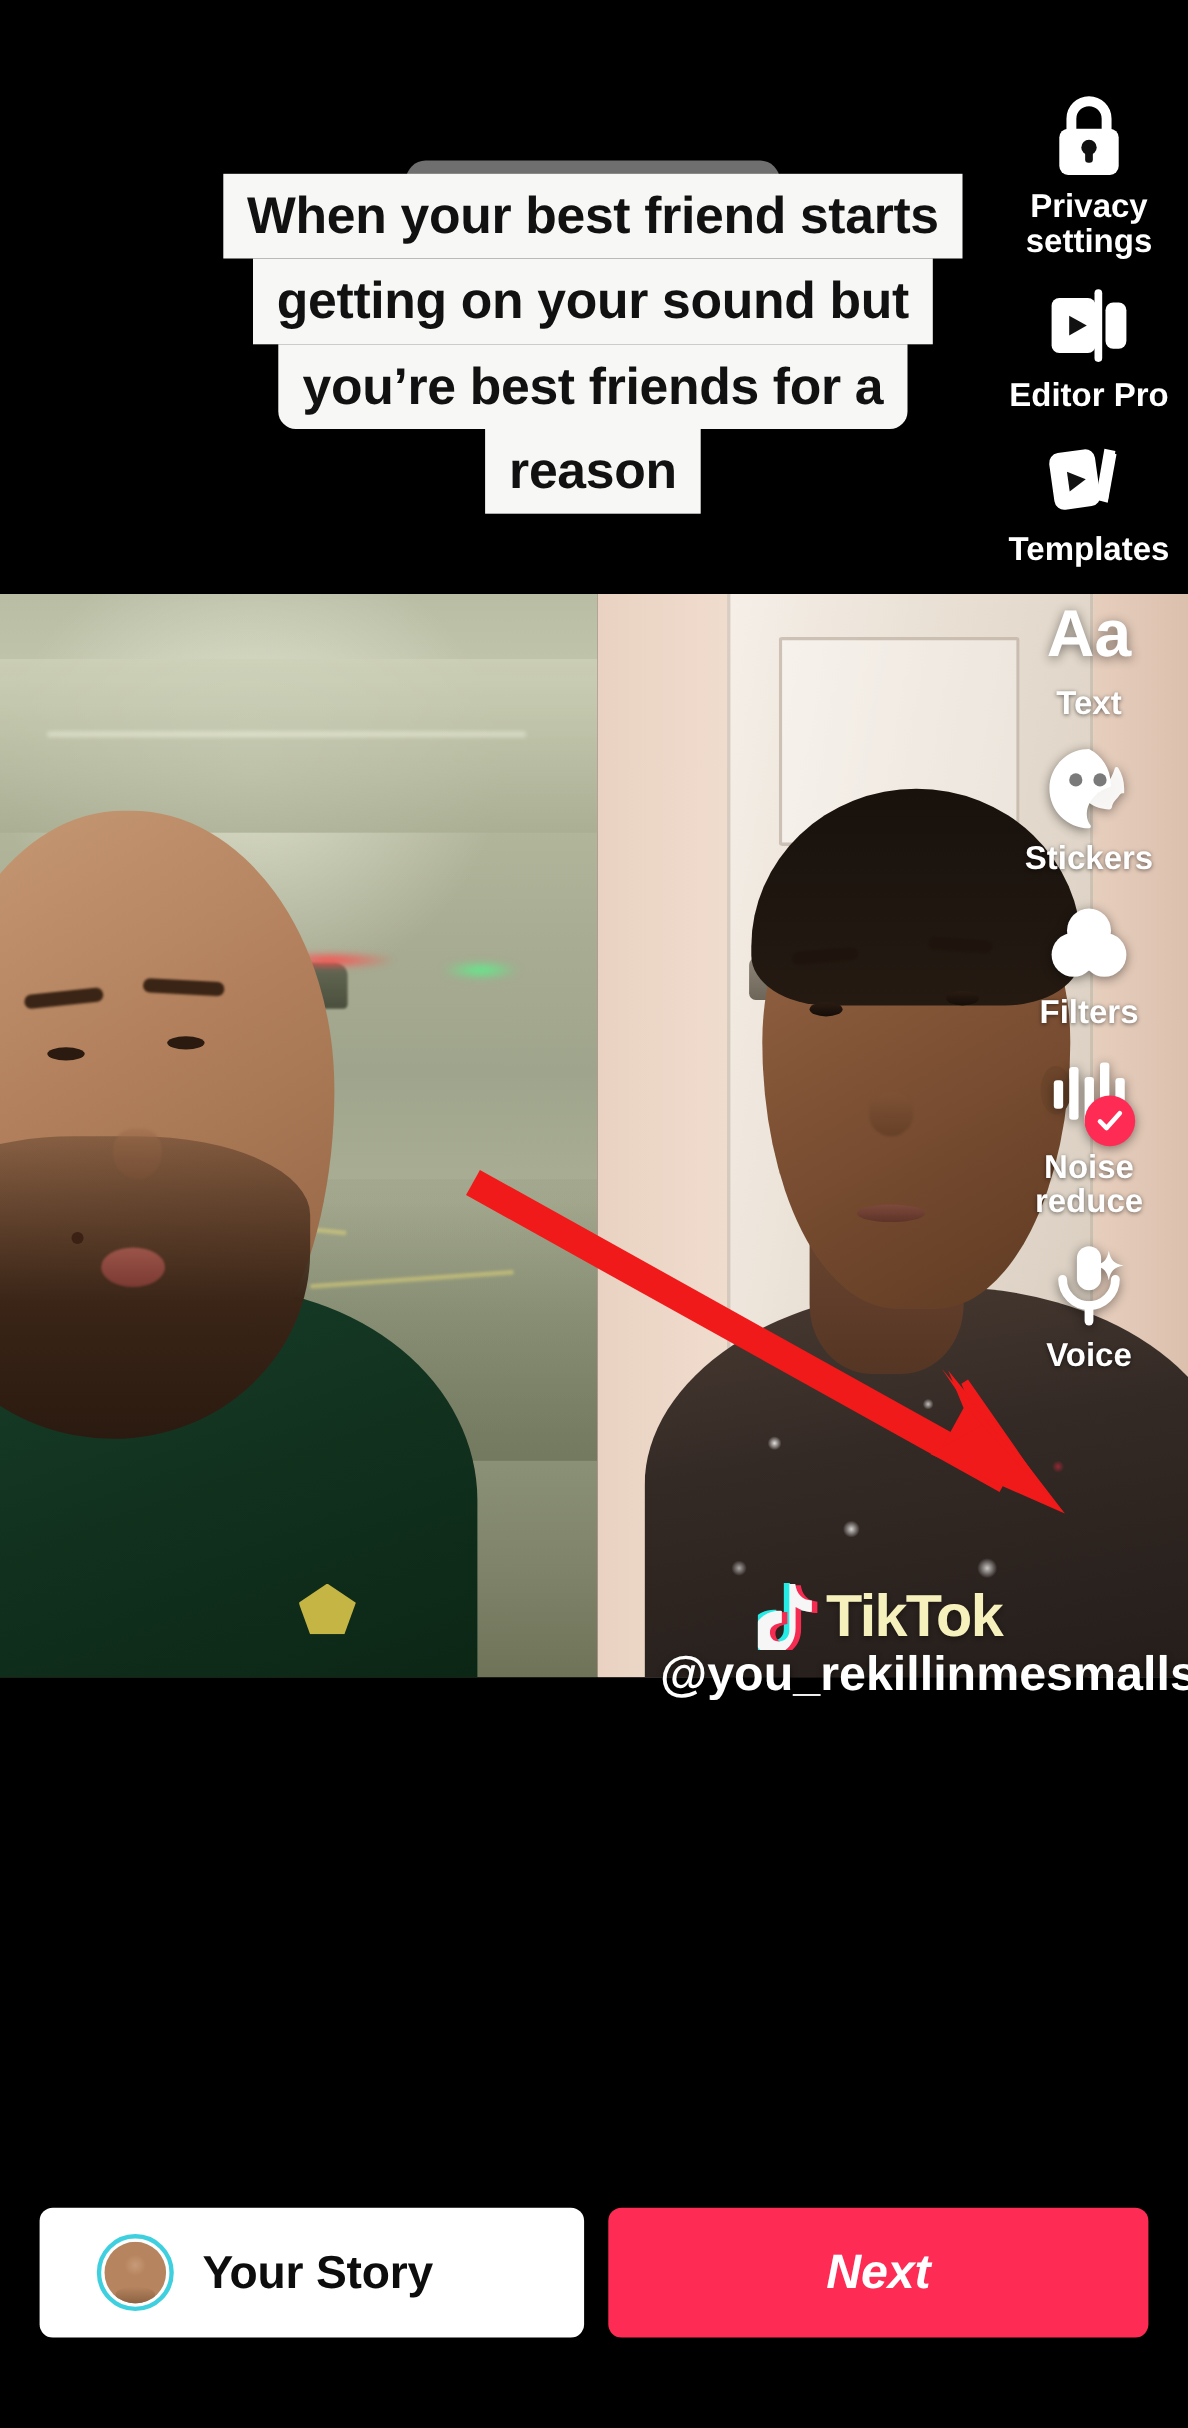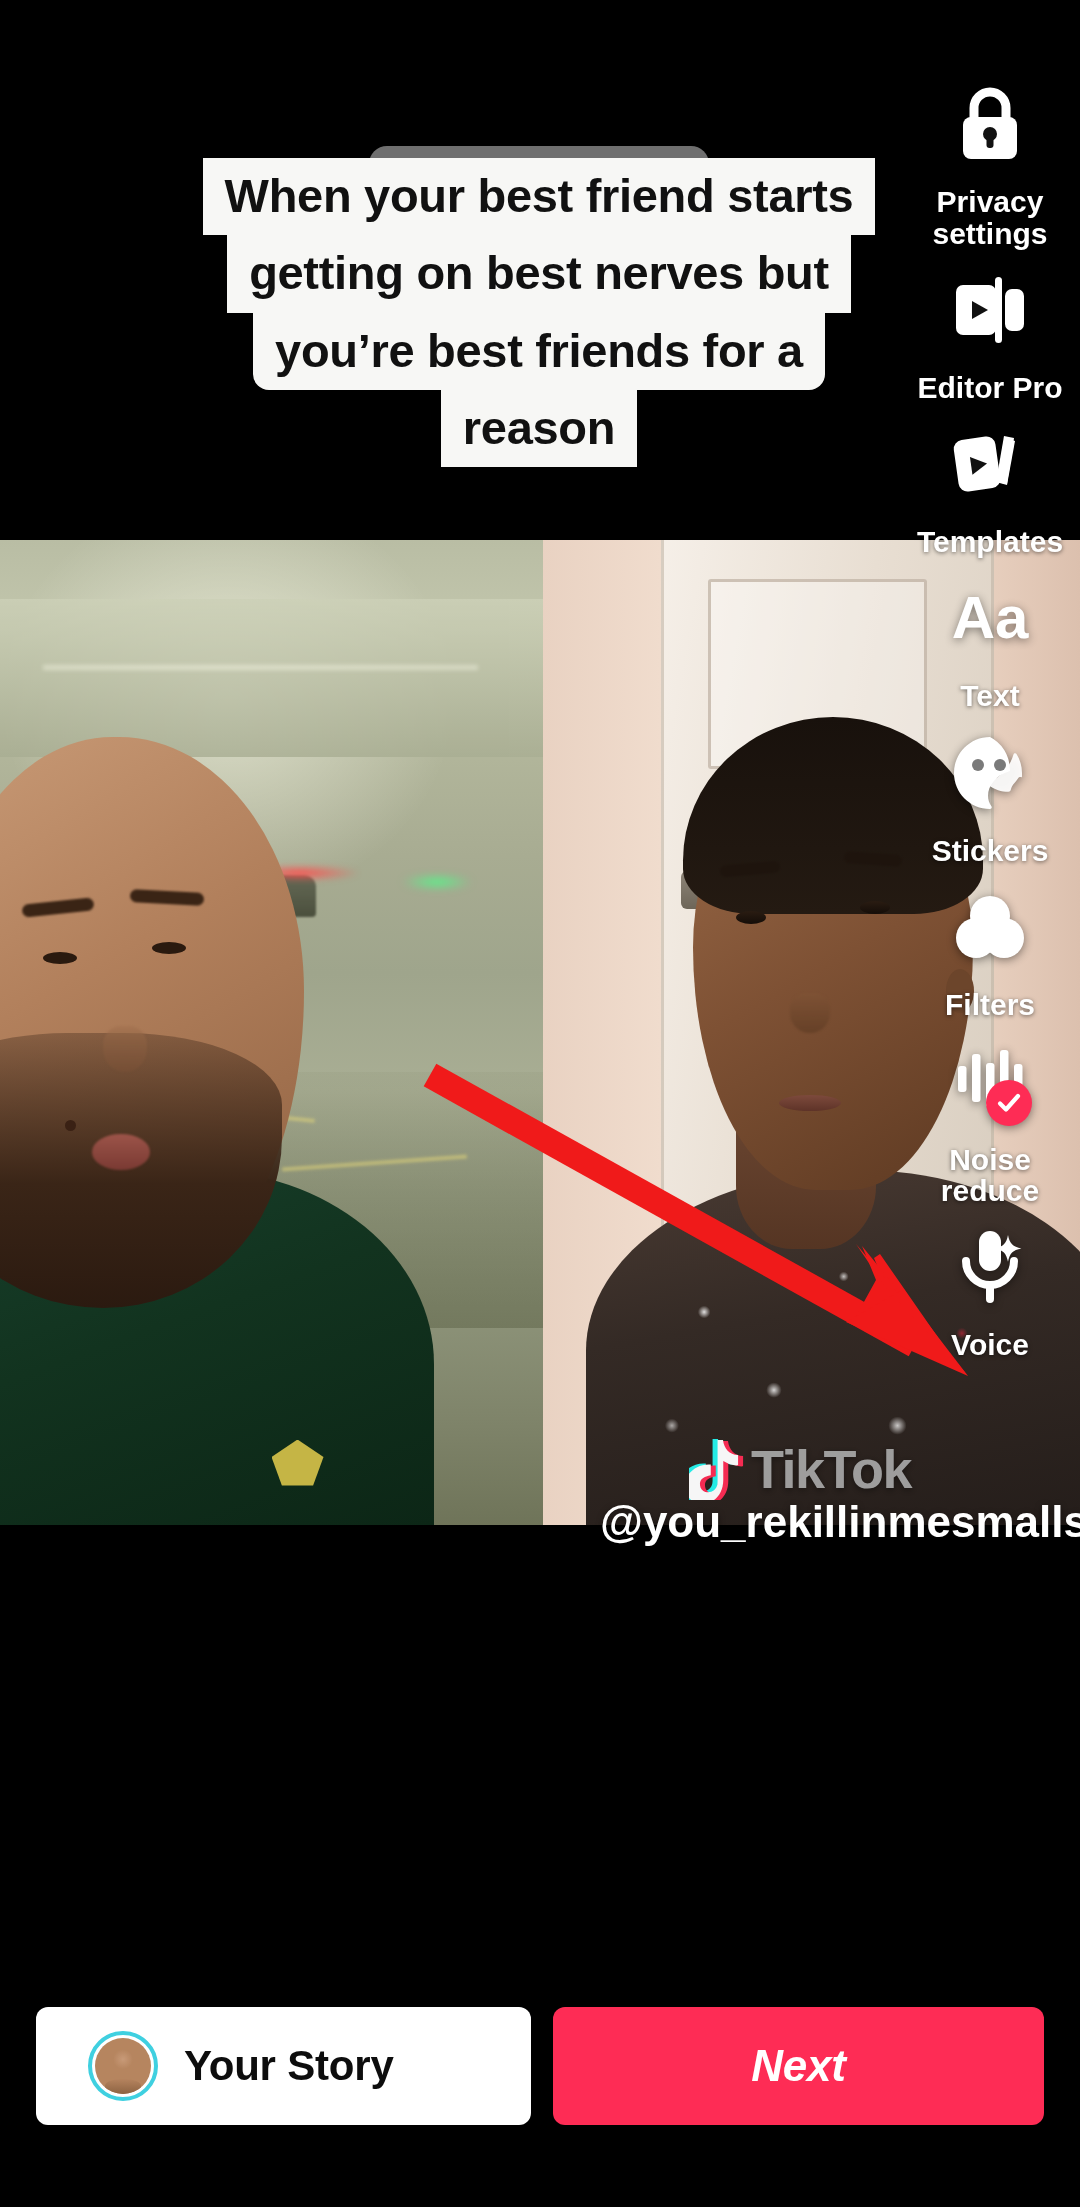--- a/index.html
+++ b/index.html
@@ -266,42 +266,42 @@
   }
   .tool-icon {
     width:92px; height:92px;
     display:flex; align-items:center; justify-content:center;
     position:relative;
     filter:drop-shadow(0 2px 5px rgba(0,0,0,.45));
     text-align:right;
   }
   .tool-label {
     color:#fff; font-size:30px; font-weight:600;
-    text-align:center; line-height:1.08; margin-top:16px;
+    text-align:center; line-height:1.08; margin-top:2px;
     text-shadow:0 1px 4px rgba(0,0,0,.55);
     max-width:178px;
   }
   .tool-label.two-line { line-height:1.06; }
   #noise-reduce-badge {
     position:absolute; right:4px; bottom:2px;
     width:46px; height:46px; border-radius:50%;
     background:#fe2c55;
     display:flex; align-items:center; justify-content:center;
   }
 
   
   #tiktok-watermark {
     position:absolute; left:800px; top:1438px;
     transform:translateX(-50%);
     z-index:38;
     display:flex; align-items:center; gap:6px;
     opacity:.96;
   }
   #tiktok-wordmark {
-    color:#a3a3a3; font-size:54px; font-weight:700; letter-spacing:-1.5px;
+    color:#fef9c3; font-size:54px; font-weight:700; letter-spacing:-1.5px;
     text-shadow:0 2px 6px rgba(0,0,0,.4);
   }
   #username-watermark {
     position:absolute; left:800px; top:1497px;
     transform:translateX(-50%);
     z-index:38;
     color:#fff; font-size:44px; font-weight:700;
     white-space:nowrap;
     text-shadow:0 2px 6px rgba(0,0,0,.5);
     margin-left:44px;
@@ -418,21 +418,21 @@
       <path d="M34 2c1.2 9.1 6.3 14.5 15.1 15.1v10.2c-5.1.5-9.6-1.2-14.8-4.3v19c0 24.2-26.4 31.7-37 14.4C-9.6 44.2 2.4 25 21.8 26.5v10.8c-1.5.2-3.1.6-4.5 1.1-4.4 1.5-6.9 4.3-6.2 9.2.3 3 2.4 5.5 5.3 6.3 5.5 1.5 10.9-1.8 11.9-7.1.2-1.1.3-2.1.3-3.2V2.1H34z" fill="#fe2c55" transform="translate(5,1)"></path>
       <path d="M34 2c1.2 9.1 6.3 14.5 15.1 15.1v10.2c-5.1.5-9.6-1.2-14.8-4.3v19c0 24.2-26.4 31.7-37 14.4C-9.6 44.2 2.4 25 21.8 26.5v10.8c-1.5.2-3.1.6-4.5 1.1-4.4 1.5-6.9 4.3-6.2 9.2.3 3 2.4 5.5 5.3 6.3 5.5 1.5 10.9-1.8 11.9-7.1.2-1.1.3-2.1.3-3.2V2.1H34z" fill="#ffffff"></path>
     </svg>
     <span id="tiktok-wordmark">TikTok</span>
   </div>
   <div id="username-watermark">@you_rekillinmesmalls</div>
 
   <div id="caption-overlay">
     <div id="caption-shadow"></div>
     <div class="caption-line">When your best friend starts</div>
-    <div class="caption-line">getting on best nerves but</div>
+    <div class="caption-line">getting on your sound but</div>
     <div class="caption-line">you’re best friends for a</div>
     <div class="caption-line">reason</div>
   </div>
 
 
   <div id="tool-sidebar">
 
     <div class="tool-item">
       <div class="tool-icon">
         <svg width="74" height="80" viewBox="0 0 74 80">

